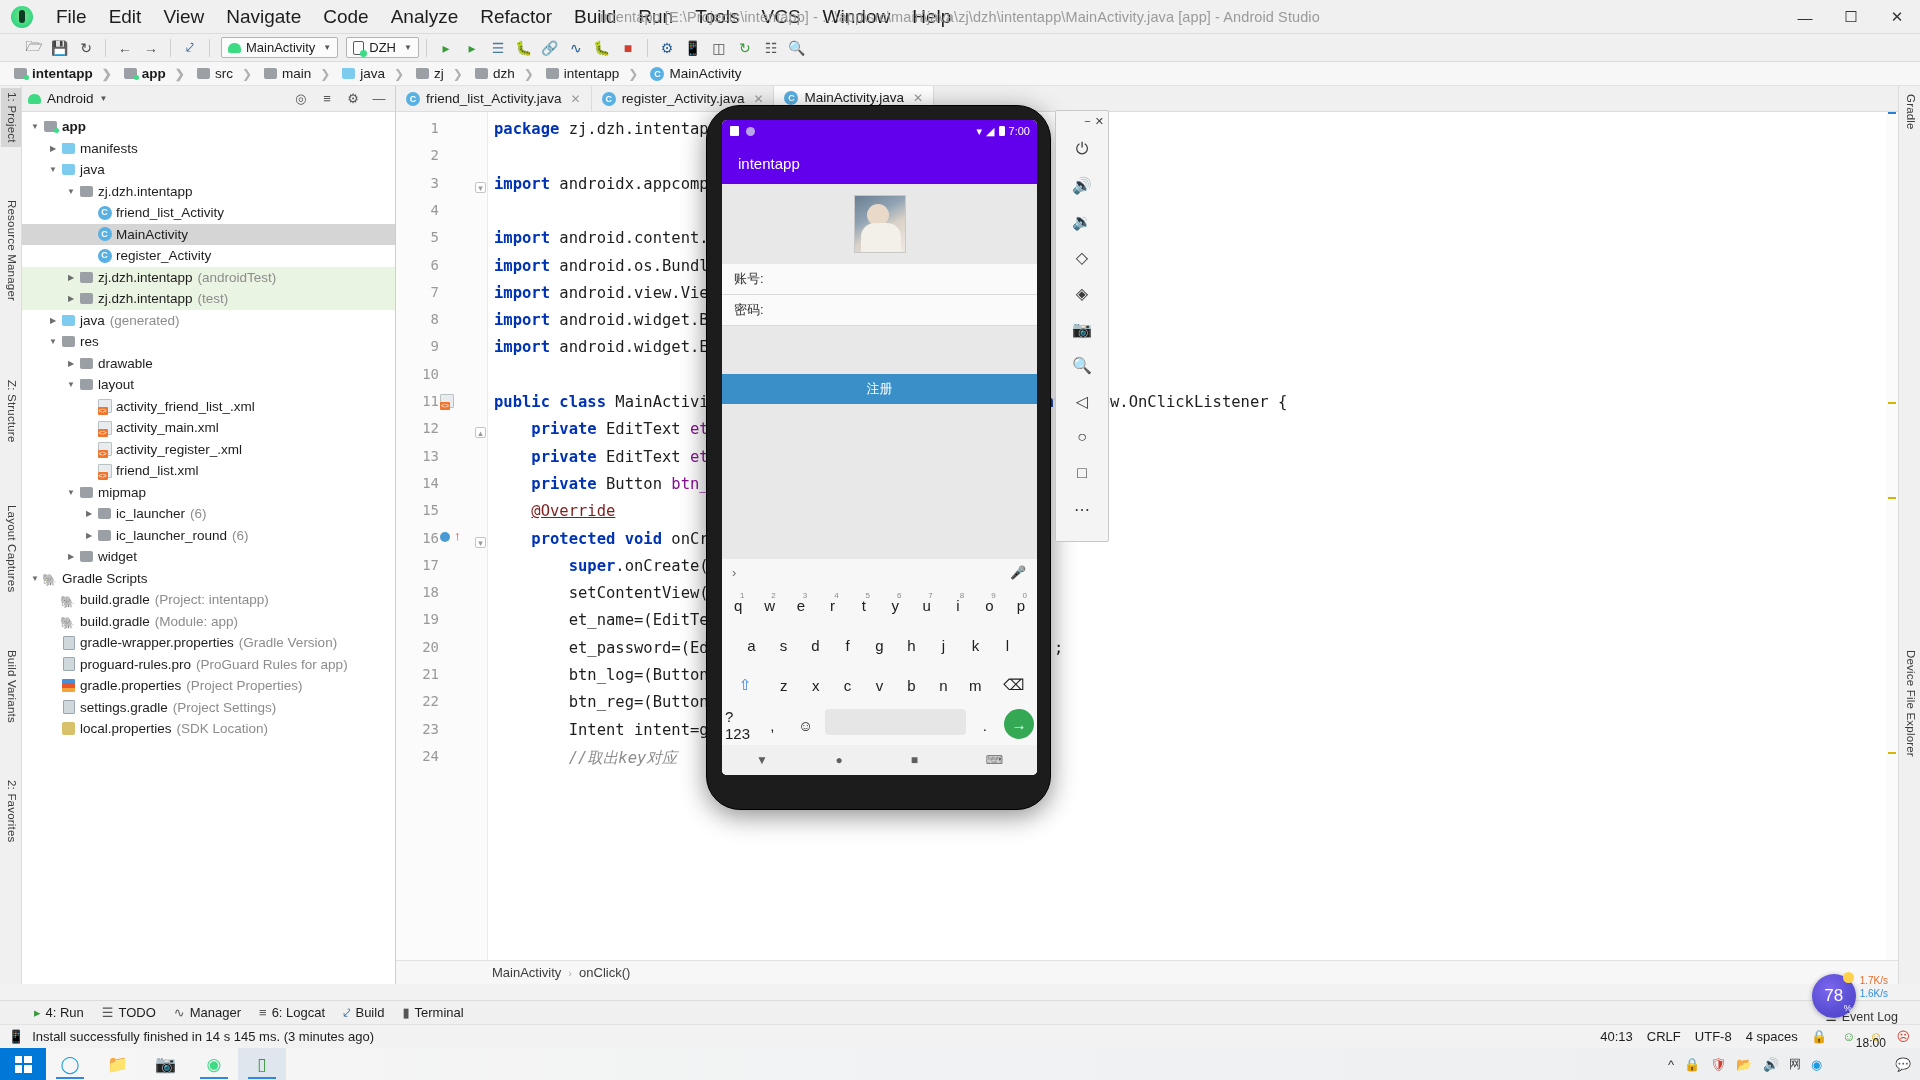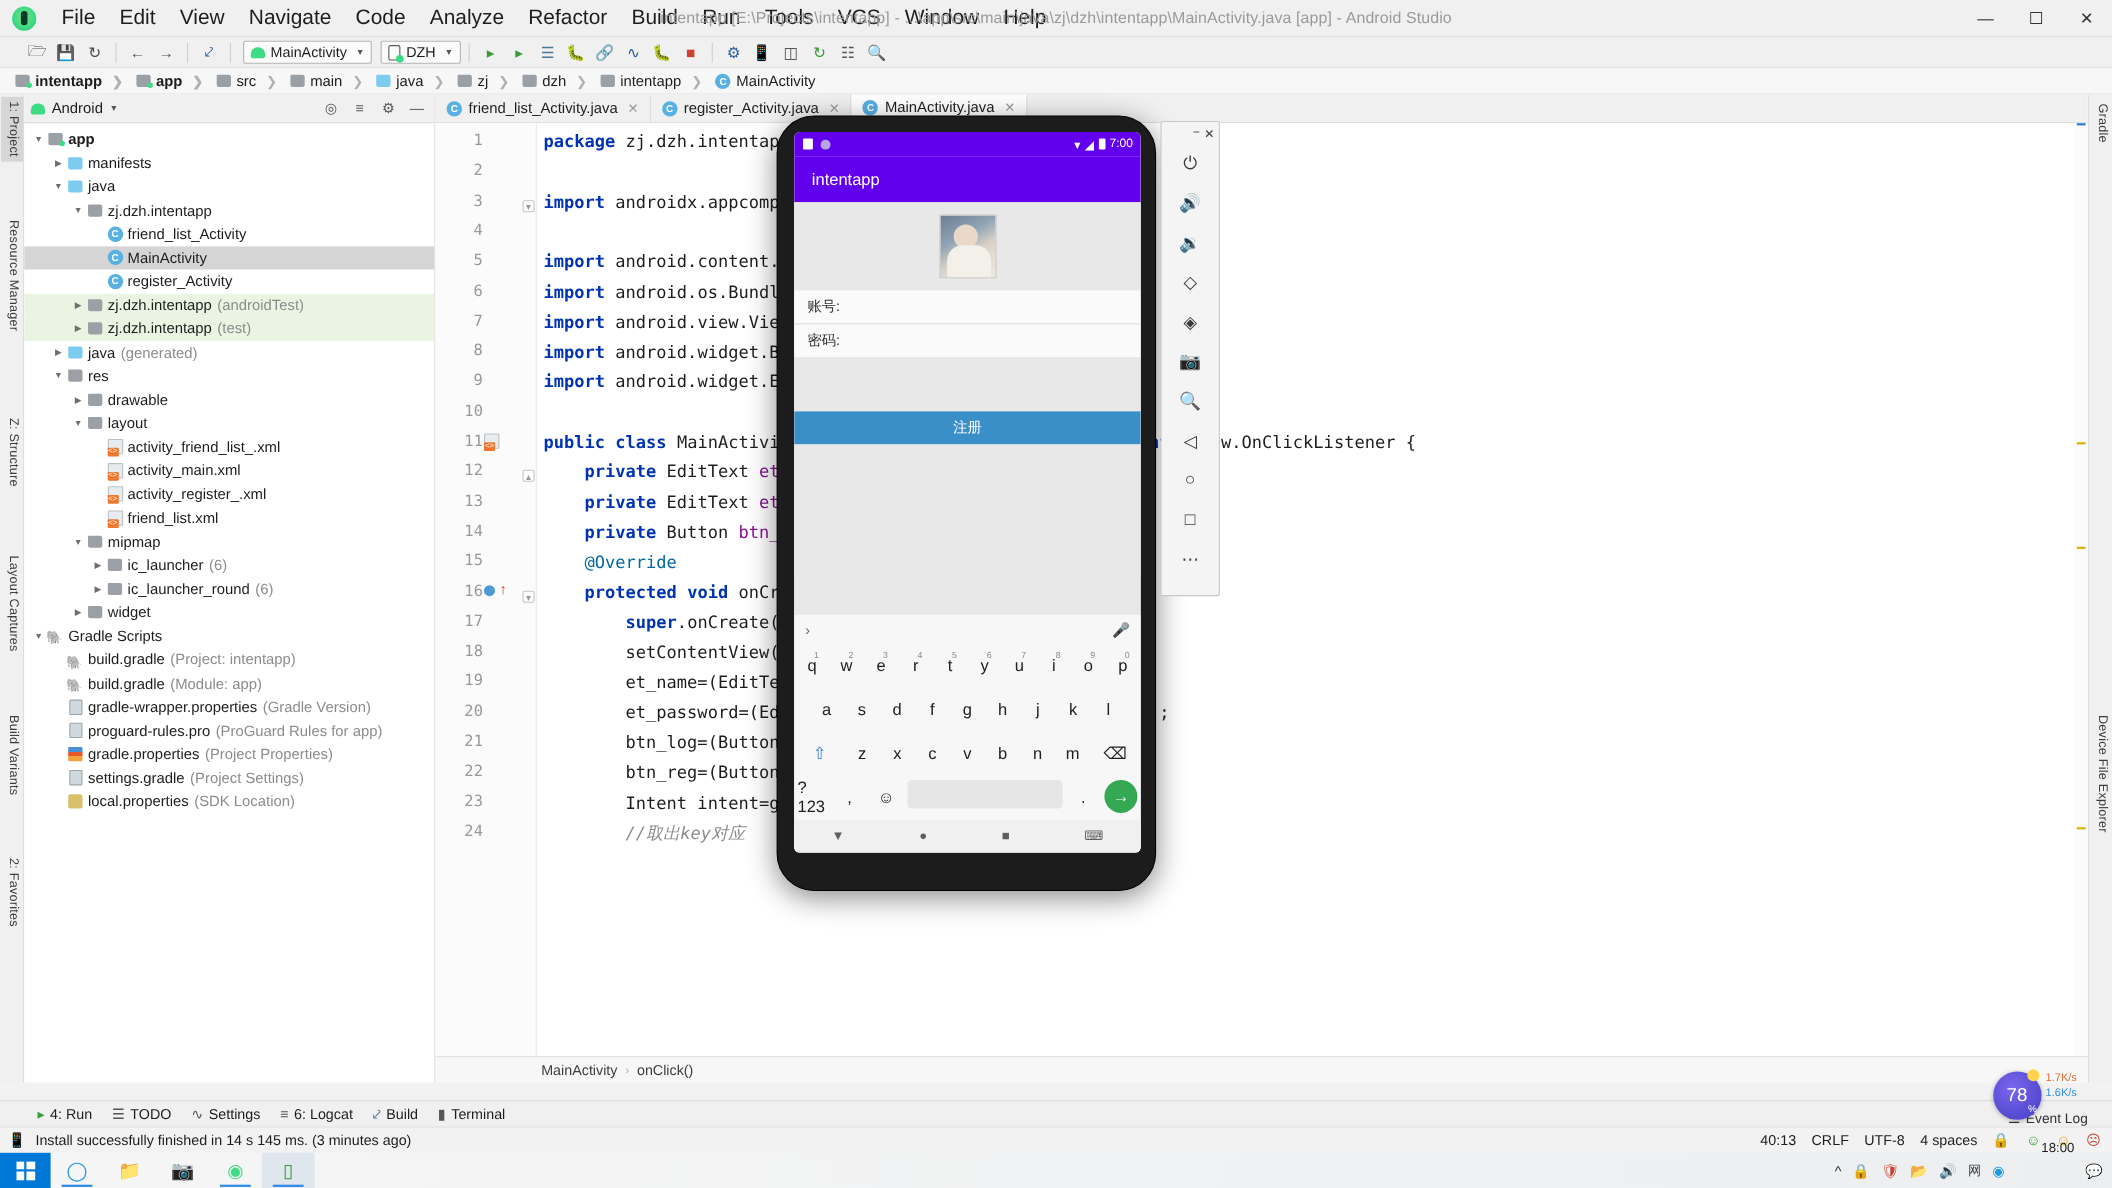--- a/index.html
+++ b/index.html
@@ -198,21 +198,21 @@
   }
   .code {
     position: absolute; left: 92px; top: 0; right: 0; bottom: 0;
     font-family: "DejaVu Sans Mono", monospace; font-size: 15.5px;
     white-space: pre; color: #1d1d1d;
   }
   .code .line { position: absolute; left: 6px; }
   .kw { color: #0033b3; font-weight: bold; }
   .cm { color: #8c8c8c; font-style: italic; }
   .fld { color: #871094; }
-  .an { color: #0369a1; }
+  .an { color: #7f1d1d; text-decoration: underline; }
   .ed-status {
     position: absolute; left: 0; right: 0; bottom: 0; height: 24px;
     background: #f7f7f7; border-top: 1px solid #e2e2e2;
     display: flex; align-items: center; padding-left: 96px; gap: 7px;
     font-size: 13px; color: #3c3c3c;
   }
   .ed-status .sep { color: #b0b0b0; font-size: 11px; }
   .fold {
     position: absolute; width: 11px; height: 11px; color: #9a9a9a; font-size: 9px;
     display: flex; align-items: center; justify-content: center;
@@ -950,21 +950,21 @@
     <div class="bb-item">
       <span style="color:#3a9a3a;">▸</span>
       <span>4: Run</span>
     </div>
     <div class="bb-item">
       <span style="color:#555;">☰</span>
       <span>TODO</span>
     </div>
     <div class="bb-item">
       <span style="color:#555;">∿</span>
-      <span>Settings</span>
+      <span>Manager</span>
     </div>
     <div class="bb-item">
       <span style="color:#555;">≡</span>
       <span>6: Logcat</span>
     </div>
     <div class="bb-item">
       <span style="color:#3a6a9a;">⤦</span>
       <span>Build</span>
     </div>
     <div class="bb-item">

